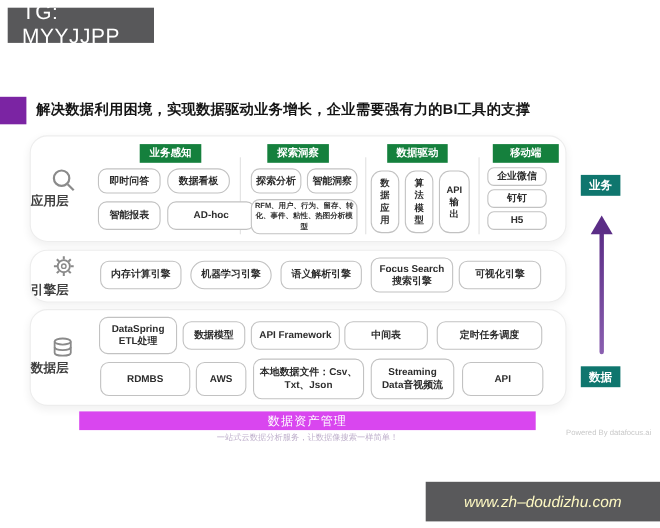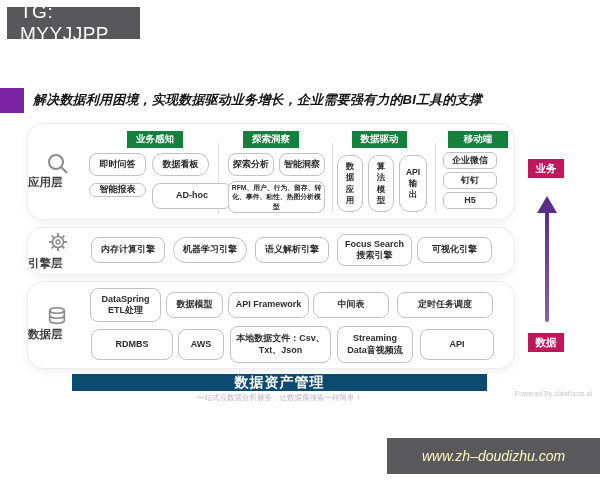--- a/index.html
+++ b/index.html
@@ -19,21 +19,20 @@
   .footer-bar {
     position:absolute; left:387px; top:438px; right:0; height:36px;
     background:#59595b; color:#fef9c3; font-size:14px;
     display:flex; align-items:center; justify-content:center;font-style:italic;
   }
   
   .title-square { position:absolute; left:0; top:88px; width:24px; height:25px; background:#7b24a3; }
   .main-title {
     position:absolute; left:33px; top:91px; font-size:13px; font-weight:bold; color:#151515;
     letter-spacing:0.2px;
-    font-style:italic;
   }
   
   .card {
     position:absolute; left:27px; width:488px; background:#fff;
     border:1px solid #ededed; border-radius:16px;
     box-shadow:0 3px 8px rgba(0,0,0,0.06); box-sizing:border-box;
   }
   .card-app    { top:123px; height:97px; }
   .card-engine { top:227px; height:48px; }
   .card-data   { top:281px; height:88px; }
@@ -56,31 +55,31 @@
     font-weight:bold; color:#2d2d2d; font-size:9px; line-height:1.25;
     white-space:pre-line; box-sizing:border-box; padding:1px 2px;
   }
   .box-sm  { font-size:6.8px; line-height:1.35; }
   .box-v   { font-size:8.5px; line-height:1.3; border-radius:10px; }
   .box-mob { border-radius:6px; }
   .vdiv { position:absolute; width:1px; background:#e1e1e1; }
   
   .asset-bar {
     position:absolute; left:72px; top:374px; width:415px; height:17px;
-    background:#0c4a6e; color:#fff; font-size:14px; font-weight:bold;
+    background:#d946ef; color:#fff; font-size:11px; font-weight:normal;
     display:flex; align-items:center; justify-content:center; letter-spacing:1px;
   }
   .caption {
     position:absolute; left:72px; top:393px; width:415px; text-align:center;
     font-size:7.5px; color:#bfb0cc;
   }
   .powered { position:absolute; right:8px; top:390px; font-size:7px; color:#c8c8c8; }
   
   .side-badge {
-    position:absolute; left:528px; width:36px; height:19px; background:#be185d;
+    position:absolute; left:528px; width:36px; height:19px; background:#0f766e;
     color:#fff; font-size:10.5px; font-weight:bold;
     display:flex; align-items:center; justify-content:center;
   }
   .side-badge-top { top:159px; }
   .side-badge-bottom { top:333px; }
   .arrow-shaft {
     position:absolute; left:545px; top:210px; width:4px; height:112px;
     background:linear-gradient(#5b2d86,#8a5fb0); border-radius:2px;
   }
   .arrow-head {
@@ -109,21 +108,21 @@
 <div class="col-badge" style="left:243px; top:131px; width:56px;">探索洞察</div>
 <div class="col-badge" style="left:352px; top:131px; width:55px;">数据驱动</div>
 <div class="col-badge" style="left:448px; top:131px; width:60px;">移动端</div>
 
 <div class="vdiv" style="left:218px; top:143px; height:70px;"></div>
 <div class="vdiv" style="left:332px; top:143px; height:70px;"></div>
 <div class="vdiv" style="left:435px; top:143px; height:70px;"></div>
 
 <div class="box" style="left:89px; top:153px; width:57px; height:23px;">即时问答</div>
 <div class="box" style="left:152px; top:153px; width:57px; height:23px;border-radius:11px;">数据看板</div>
-<div class="box" style="left:89px; top:183px; width:57px; height:14px;">智能报表</div>
+<div class="box" style="left:89px; top:183px; width:57px; height:26px;">智能报表</div>
 <div class="box" style="left:152px; top:183px; width:80px; height:26px;">AD-hoc</div>
 
 <div class="box" style="left:228px; top:153px; width:46px; height:23px;">探索分析</div>
 <div class="box" style="left:279px; top:153px; width:46px; height:23px;">智能洞察</div>
 <div class="box box-sm" style="left:228px; top:181px; width:97px; height:32px;">RFM、用户、行为、留存、转化、事件、粘性、热图分析模型</div>
 
 <div class="box box-v" style="left:337px; top:155px; width:26px; height:57px;">数
 据
 应
 用</div>

